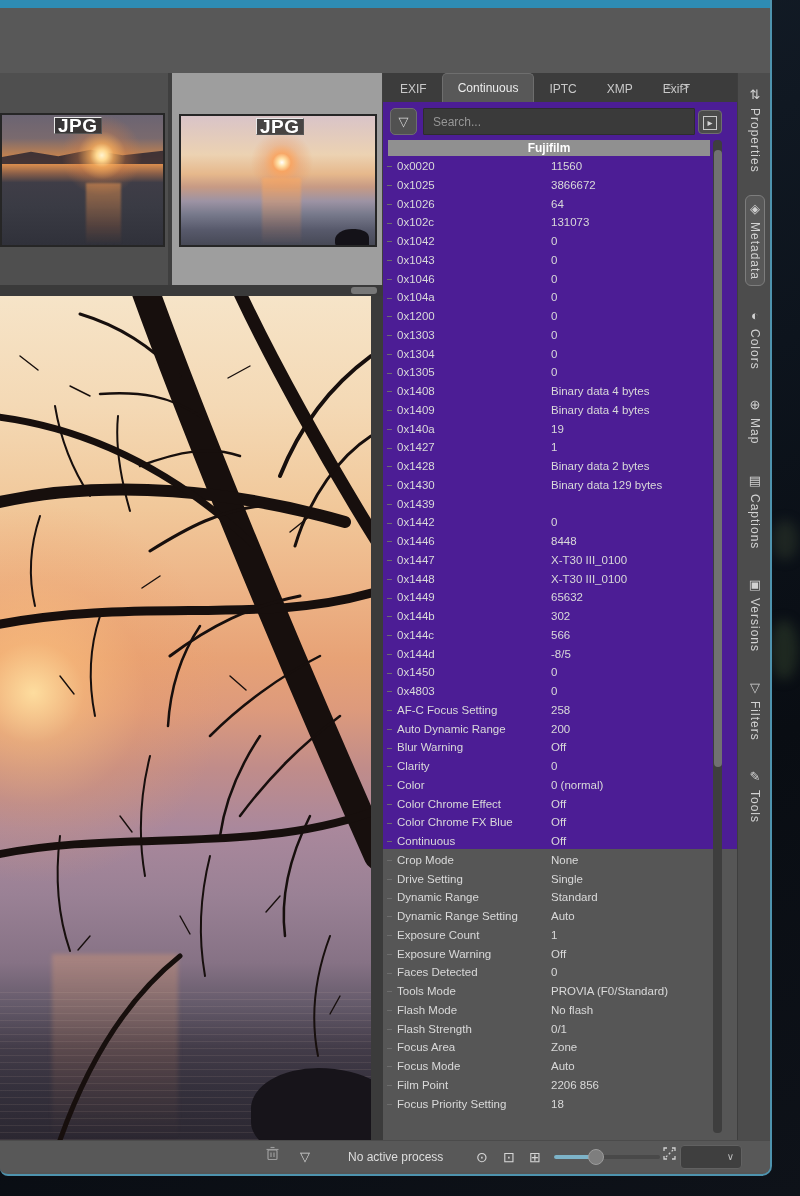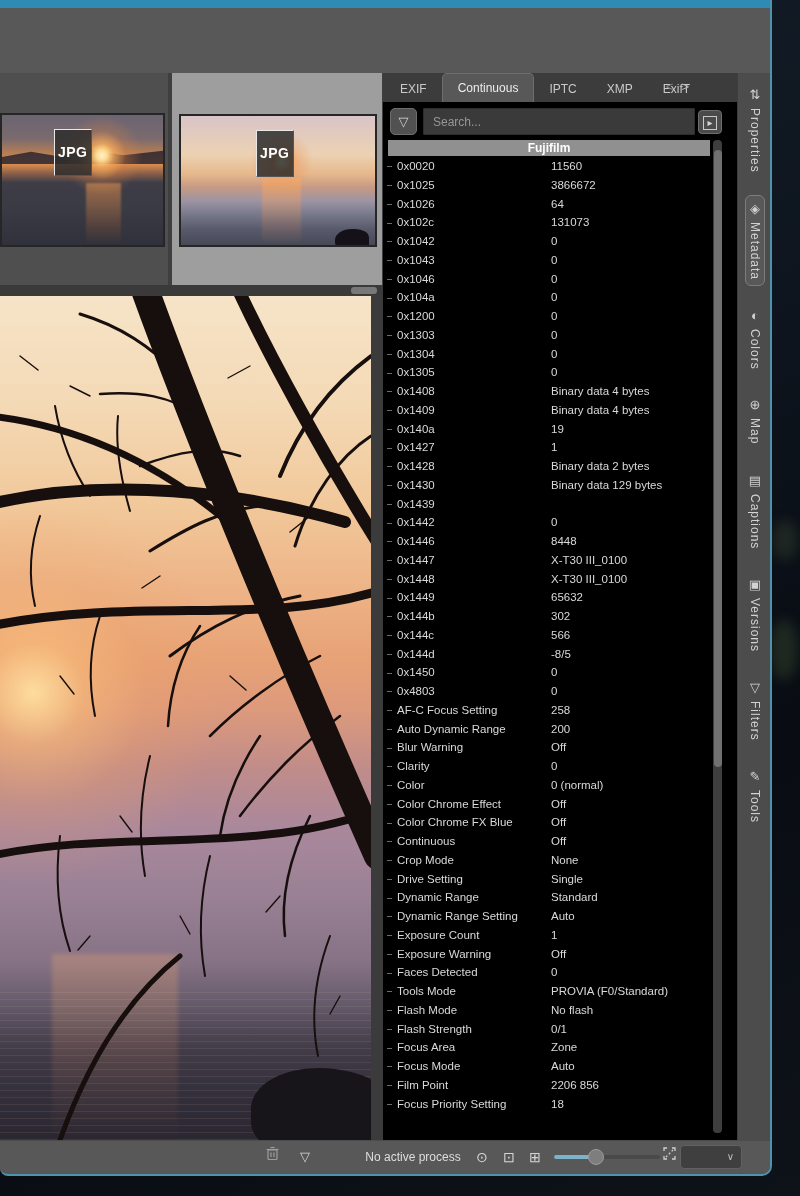--- a/index.html
+++ b/index.html
@@ -24,45 +24,45 @@
   
   .left-col { position:absolute; left:0; top:73px; width:383px; height:1067px; background:#3b3b3b; }
   .thumb-strip { position:absolute; left:0; top:0; width:383px; height:212px; background:#3f3f3f; }
   .thumb-tile { position:absolute; top:0; height:212px; }
   .tile-1 { left:0; width:168px; background:#4f4f4f; }
   .tile-2 { left:172px; width:210px; background:#9e9e9e; }
   .thumb-photo { position:absolute; border:2px solid #262626; overflow:hidden; }
   .photo-a { left:0; top:40px; width:165px; height:134px; }
   .photo-b { left:7px; top:41px; width:198px; height:133px; }
   .badge {
-    position:absolute; top:14px; z-index:5;
-    font-size:14px; font-weight:bold; color:#fff; letter-spacing:.5px;
+    position:absolute; top:2px; z-index:5;
+    font-size:19px; font-weight:bold; color:#fff; letter-spacing:.5px;
     background:rgba(45,45,45,.85); border:1px solid #e8e8e8; border-right-color:#555; border-bottom-color:#555;
-    padding:15px 3px; line-height:15px;
+    padding:0 3px; line-height:15px;
   }
   .badge-a { left:52px; }
   .badge-b { left:75px; }
 
   .splitter { position:absolute; left:0; top:212px; width:383px; height:11px; background:#3a3a3a; }
   .splitter-handle { position:absolute; right:6px; top:2px; width:26px; height:7px; background:#787878; border-radius:3px; }
 
   .preview { position:absolute; left:0; top:223px; width:371px; height:844px; overflow:hidden; background:#8a7a85; }
   .preview .sky { position:absolute; inset:0;
     background:linear-gradient(180deg,#f6e4c8 0%,#f4d9b5 13%,#f1c89a 25%,#edb386 35%,#e7a276 43%,#dd9a7c 49%,#c08c8a 56%,#aa889c 63%,#9a8195 71%,#867285 79%,#645a6a 84%,#433c49 89%,#34303c 94%,#2b2731 100%); }
   .preview .sun { position:absolute; inset:0;
     background:radial-gradient(circle at 9% 47%, rgba(255,224,160,.95) 0%, rgba(252,190,120,.55) 9%, rgba(240,160,100,.25) 20%, rgba(240,160,100,0) 34%); }
   .preview .reflection { position:absolute; left:14%; bottom:0; width:34%; height:22%;
     background:linear-gradient(180deg, rgba(225,160,115,.35), rgba(200,130,95,.15) 60%, rgba(180,110,80,0)); filter:blur(2px); }
   .preview .ripples { position:absolute; left:0; bottom:0; width:100%; height:18%;
     background:repeating-linear-gradient(0deg, rgba(235,205,185,.09) 0 1px, transparent 1px 7px); }
   .preview .rock { position:absolute; right:-30px; bottom:-18px; width:150px; height:90px; background:#17141a; border-radius:45% 55% 30% 40%; }
   .preview svg { position:absolute; inset:0; }
 
   
-  .meta-panel { position:absolute; left:383px; top:73px; width:354px; height:1067px; background:#000000; }
+  .meta-panel { position:absolute; left:383px; top:73px; width:354px; height:776px; background:#4c1d95; }
   .tabbar { position:absolute; left:0; top:0; width:100%; height:29px; background:#3c3c3c; display:flex; align-items:flex-end; overflow:hidden; padding-left:2px; }
   .tab { height:26px; line-height:26px; padding:0 15px; font-size:12px; color:#c9c9c9; white-space:nowrap; cursor:default; }
   .tab.selected { background:#585858; border:1px solid #6e6e6e; border-bottom:none; border-radius:5px 5px 0 0; color:#ececec; height:29px; line-height:28px; }
   .tab-nav { position:absolute; right:40px; top:6px; font-size:13px; color:#b5b5b5; letter-spacing:8px; }
   .tab-nav .dim { color:#8a8a8a; }
 
   .search-row { position:absolute; left:0; top:33px; width:100%; height:34px; }
   .filter-btn { position:absolute; left:7px; top:2px; width:27px; height:27px; background:#515151; border:1px solid #6e6e6e; border-radius:5px; color:#d5d5d5; font-size:13px; text-align:center; line-height:25px; }
   .search-input { position:absolute; left:40px; top:2px; width:272px; height:27px; background:#3a3a3a; border:1px solid #2d2d2d; border-radius:1px; color:#cfcfcf; font-size:12px; padding:0 9px; font-family:"Liberation Sans",sans-serif; }
   .search-input::placeholder { color:#969696; }
@@ -85,21 +85,21 @@
   .side-tab { display:flex; flex-direction:column; align-items:center; margin-bottom:16px; padding:5px 2px; border-radius:6px; border:1px solid transparent; }
   .side-tab .icn { font-size:13px; color:#d2d2d2; line-height:16px; margin-bottom:5px; }
   .side-tab .lbl { writing-mode:vertical-rl; font-size:12px; color:#d2d2d2; letter-spacing:1px; }
   .side-tab.selected { border-color:#7d7d7d; background:#585858; }
 
   
   .statusbar { position:absolute; left:0; top:1140px; width:770px; height:32px; background:#585858; border-top:1px solid #4b4b4b; font-size:12px; }
   .sb { position:absolute; top:0; height:32px; line-height:32px; color:#d6d6d6; }
   .sb-trash { left:266px; color:#9d9d9d; font-size:13px; }
   .sb-funnel { left:300px; font-size:13px; }
-  .sb-text { left:348px; width:130px; text-align:center; color:#dedede; }
+  .sb-text { left:348px; width:130px; text-align:left; color:#dedede; }
   .sb-ic1 { left:476px; font-size:14px; } .sb-ic2 { left:503px; font-size:14px; } .sb-ic3 { left:529px; font-size:14px; }
   .slider { position:absolute; left:554px; top:14px; width:106px; height:4px; background:#494949; border-radius:2px; }
   .slider .fill { position:absolute; left:0; top:0; height:4px; width:42px; background:#7db3c8; border-radius:2px; }
   .slider .knob { position:absolute; left:34px; top:-6px; width:16px; height:16px; border-radius:50%; background:#7e7e7e; border:1px solid #9c9c9c; }
   .sb-expand { left:662px; }
   .zoom-combo { position:absolute; left:680px; top:4px; width:62px; height:24px; background:#3f3f3f; border:1px solid #616161; border-radius:4px; color:#e0e0e0; line-height:22px; }
   .zoom-combo .zval { position:absolute; left:9px;margin-top:24px; }
   .zoom-combo .chev { position:absolute; right:7px; font-size:10px; color:#bdbdbd; }
 
   

